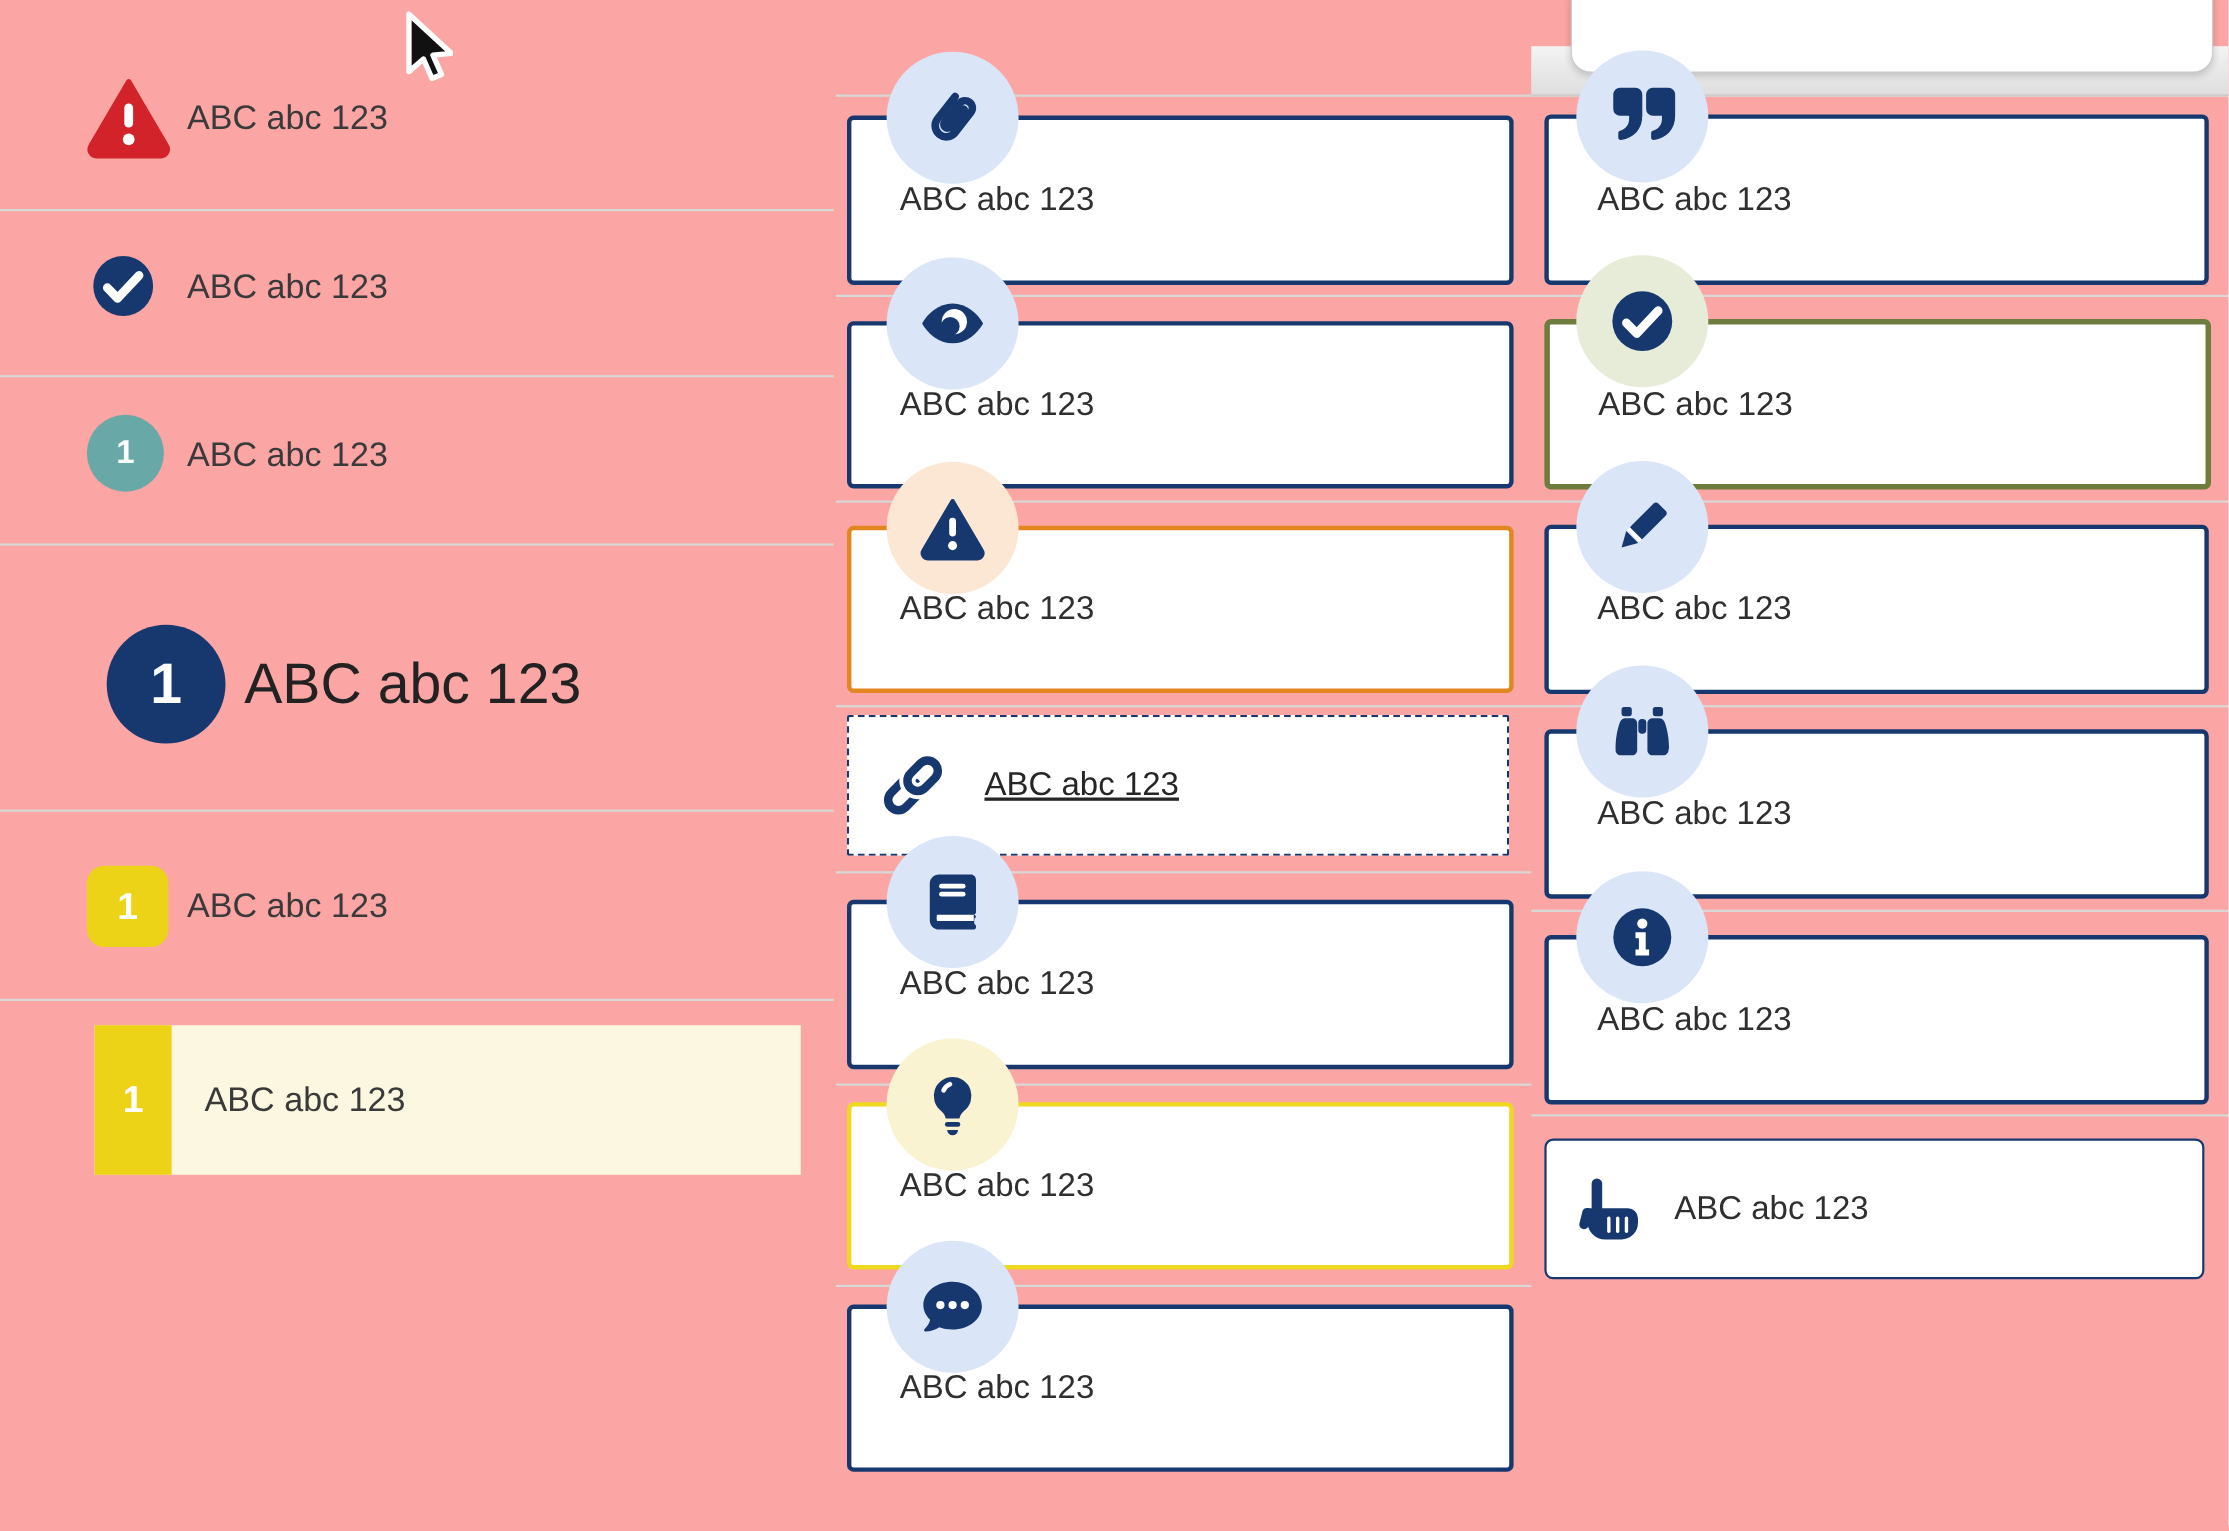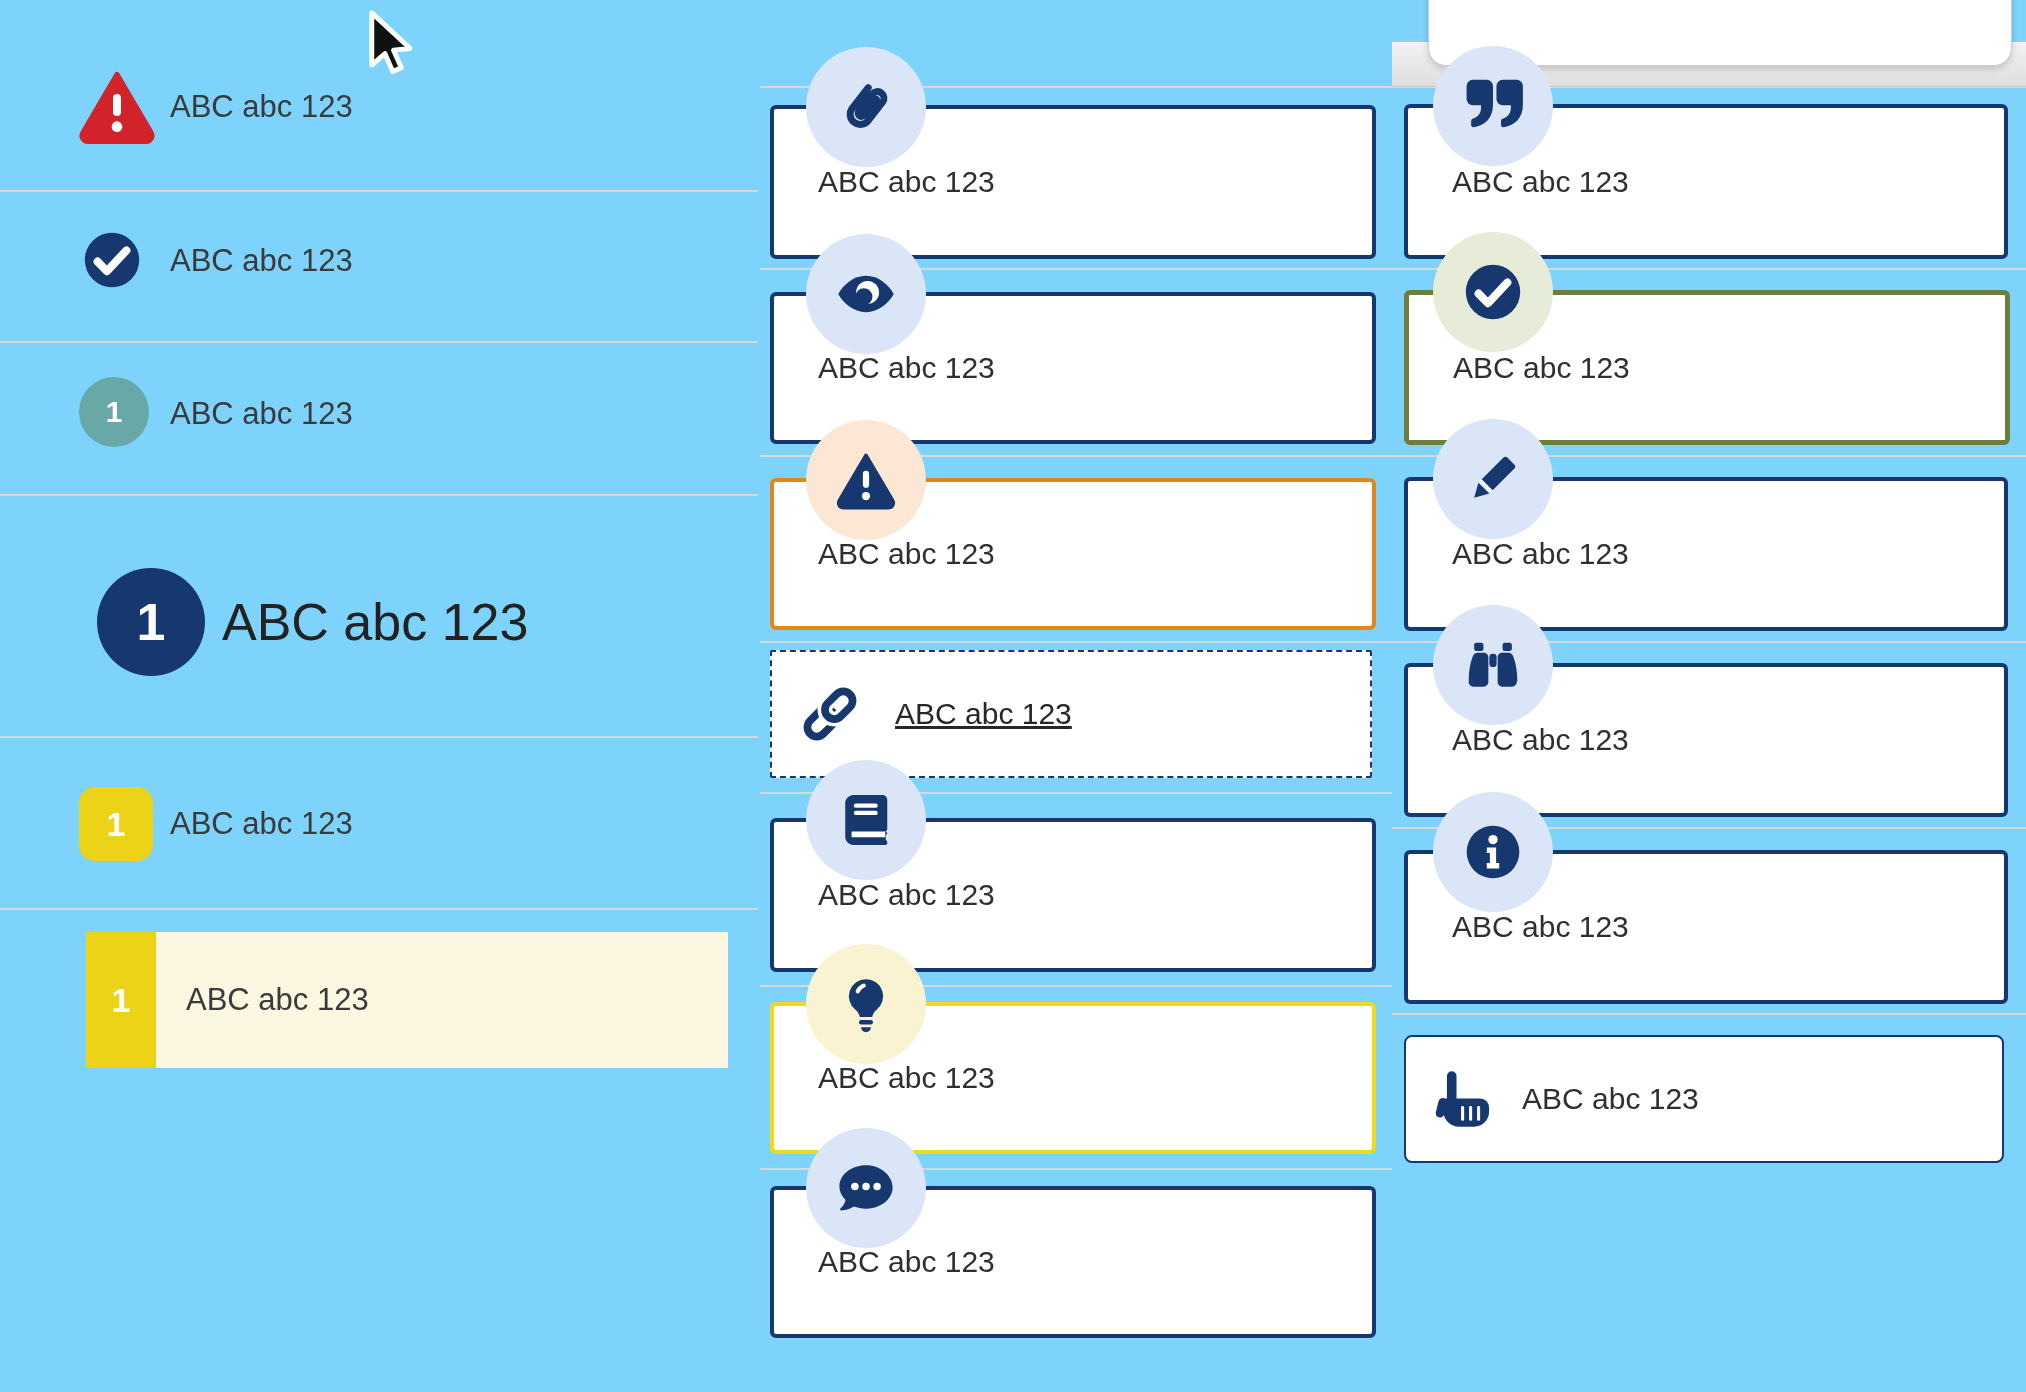--- a/index.html
+++ b/index.html
@@ -1,16 +1,16 @@
 <!DOCTYPE html>
 <html><head>
 <meta charset="utf-8">
 <style>
   html,body{margin:0;padding:0;background:#fff;}
-  #page{position:relative;width:2026px;height:1392px;overflow:hidden;background:#7dd3fc;
+  #page{position:relative;width:2026px;height:1392px;overflow:hidden;background:#fca5a5;
         font-family:"Liberation Sans", sans-serif;}
   .divider{position:absolute;height:2px;background:#d8d8d8;z-index:0;}
   
   .l-label{position:absolute;transform:translateY(-50%);font-size:31px;color:#3a3a3a;white-space:nowrap;z-index:2;}
   .l-label.big{font-size:52px;color:#222;}
   .badge{position:absolute;display:flex;align-items:center;justify-content:center;
          color:#fff;font-weight:bold;z-index:2;}
   .badge.teal{width:70px;height:70px;border-radius:50%;background:#68a8a6;font-size:30px;}
   .badge.navy-big{width:108px;height:108px;border-radius:50%;background:#17386e;font-size:52px;}
   .badge.ysq{width:74px;height:74px;border-radius:16px;background:#edd317;font-size:34px;}

